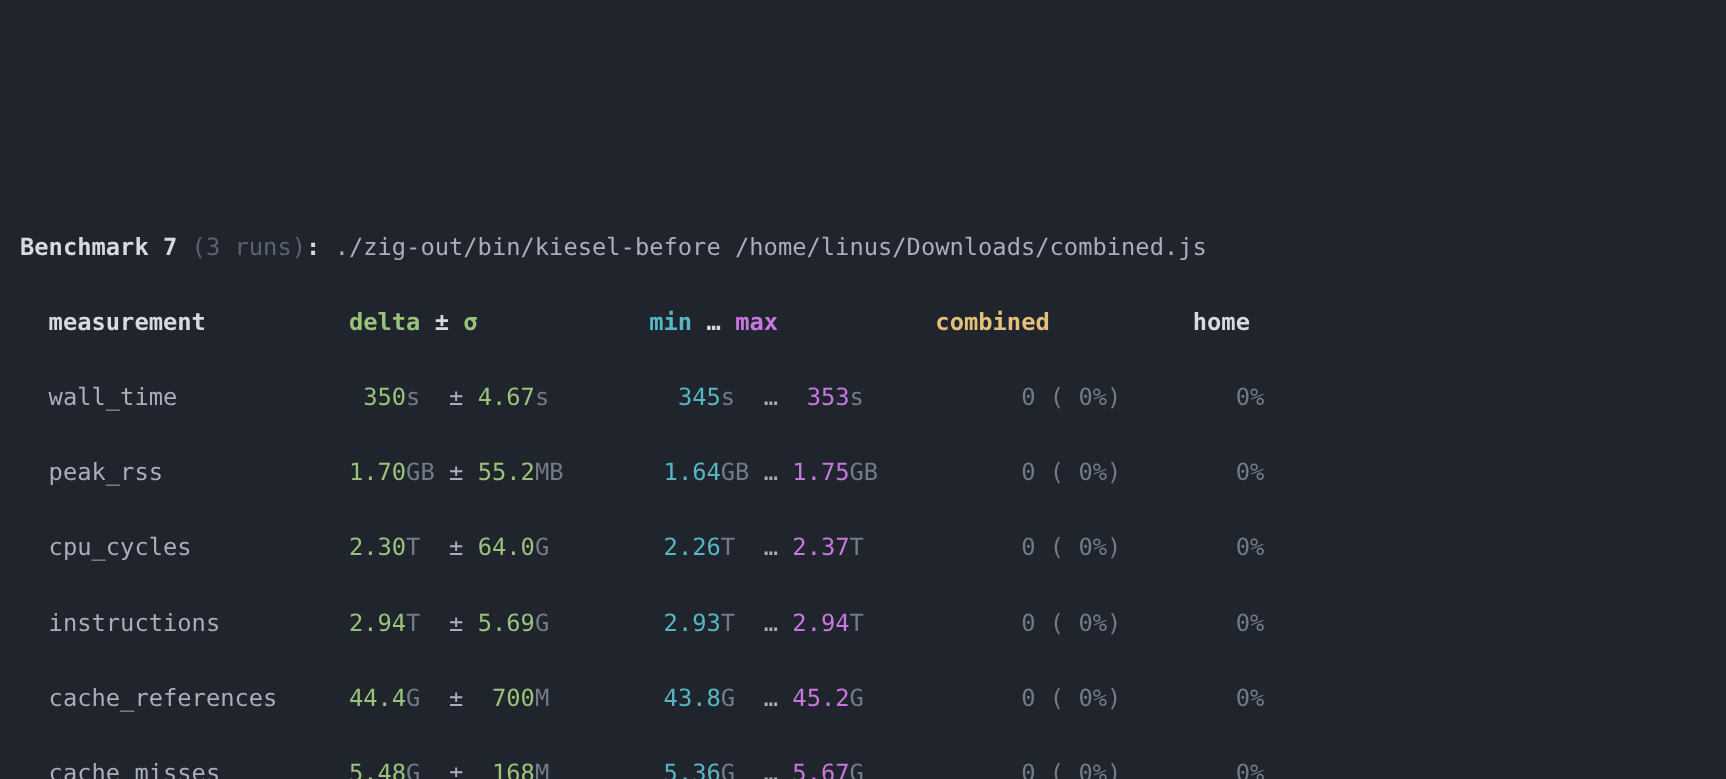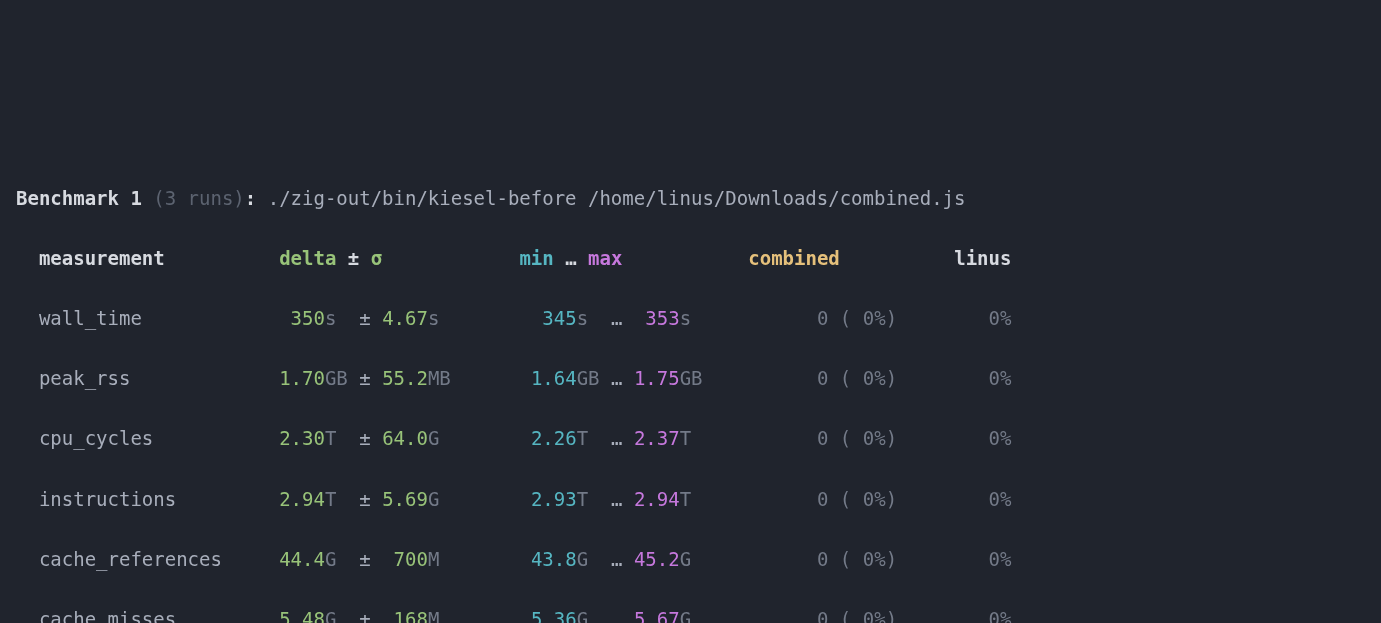--- a/index.html
+++ b/index.html
@@ -29,22 +29,22 @@
   .bmag   { color: #c678dd; font-weight: 700; }
   .orange { color: #e5c07b; font-weight: 700; }
   .text   { color: #a8aebb; }
 </style>
 </head>
 <body>
 <div class="wrap">
 
 
 
-<span class="row"><span class="bwhite">Benchmark 1</span> <span class="dim">(3 runs)</span><span class="white">: </span><span class="text">./zig-out/bin/kiesel-before /home/linus/Downloads/combined.js</span></span>
-<span class="row">  <span class="bwhite">measurement</span>          <span class="bgreen">delta</span> <span class="bwhite">±</span> <span class="bgreen">σ</span>            <span class="bcyan">min</span> <span class="bwhite">…</span> <span class="bmag">max</span>           <span class="orange">combined</span>          <span class="bwhite">linus</span></span>
+<span class="row"><span class="bwhite">Benchmark 7</span> <span class="dim">(3 runs)</span><span class="white">: </span><span class="text">./zig-out/bin/kiesel-before /home/linus/Downloads/combined.js</span></span>
+<span class="row">  <span class="bwhite">measurement</span>          <span class="bgreen">delta</span> <span class="bwhite">±</span> <span class="bgreen">σ</span>            <span class="bcyan">min</span> <span class="bwhite">…</span> <span class="bmag">max</span>           <span class="orange">combined</span>          <span class="bwhite">home</span></span>
 <span class="row">  <span class="text">wall_time</span>             <span class="green">350</span><span class="gray">s </span> <span class="text">±</span> <span class="green">4.67</span><span class="gray">s </span>        <span class="cyan">345</span><span class="gray">s </span> <span class="text">…</span>  <span class="mag">353</span><span class="gray">s </span>          <span class="gray">0</span> <span class="gray">( </span><span class="gray">0%</span><span class="gray">)</span>        <span class="gray">0%</span></span>
 <span class="row">  <span class="text">peak_rss</span>             <span class="green">1.70</span><span class="gray">GB</span> <span class="text">±</span> <span class="green">55.2</span><span class="gray">MB</span>       <span class="cyan">1.64</span><span class="gray">GB</span> <span class="text">…</span> <span class="mag">1.75</span><span class="gray">GB</span>          <span class="gray">0</span> <span class="gray">( </span><span class="gray">0%</span><span class="gray">)</span>        <span class="gray">0%</span></span>
 <span class="row">  <span class="text">cpu_cycles</span>           <span class="green">2.30</span><span class="gray">T </span> <span class="text">±</span> <span class="green">64.0</span><span class="gray">G </span>       <span class="cyan">2.26</span><span class="gray">T </span> <span class="text">…</span> <span class="mag">2.37</span><span class="gray">T </span>          <span class="gray">0</span> <span class="gray">( </span><span class="gray">0%</span><span class="gray">)</span>        <span class="gray">0%</span></span>
 <span class="row">  <span class="text">instructions</span>         <span class="green">2.94</span><span class="gray">T </span> <span class="text">±</span> <span class="green">5.69</span><span class="gray">G </span>       <span class="cyan">2.93</span><span class="gray">T </span> <span class="text">…</span> <span class="mag">2.94</span><span class="gray">T </span>          <span class="gray">0</span> <span class="gray">( </span><span class="gray">0%</span><span class="gray">)</span>        <span class="gray">0%</span></span>
 <span class="row">  <span class="text">cache_references</span>     <span class="green">44.4</span><span class="gray">G </span> <span class="text">±</span> <span class="green"> 700</span><span class="gray">M </span>       <span class="cyan">43.8</span><span class="gray">G </span> <span class="text">…</span> <span class="mag">45.2</span><span class="gray">G </span>          <span class="gray">0</span> <span class="gray">( </span><span class="gray">0%</span><span class="gray">)</span>        <span class="gray">0%</span></span>
 <span class="row">  <span class="text">cache_misses</span>         <span class="green">5.48</span><span class="gray">G </span> <span class="text">±</span> <span class="green"> 168</span><span class="gray">M </span>       <span class="cyan">5.36</span><span class="gray">G </span> <span class="text">…</span> <span class="mag">5.67</span><span class="gray">G </span>          <span class="gray">0</span> <span class="gray">( </span><span class="gray">0%</span><span class="gray">)</span>        <span class="gray">0%</span></span>
 
 
 
 

